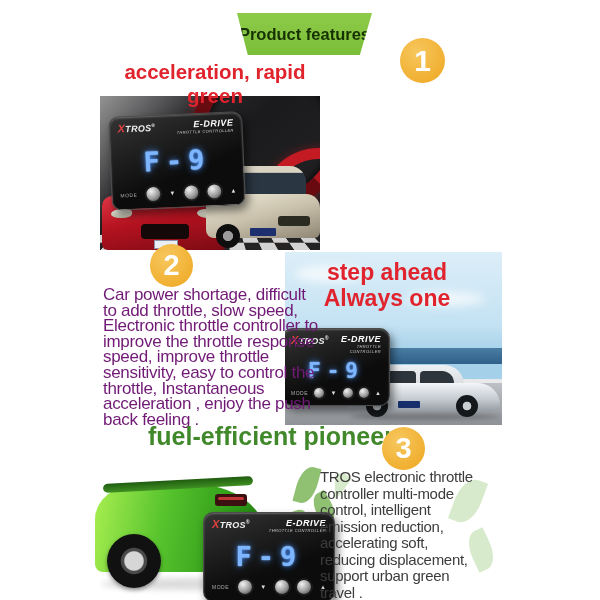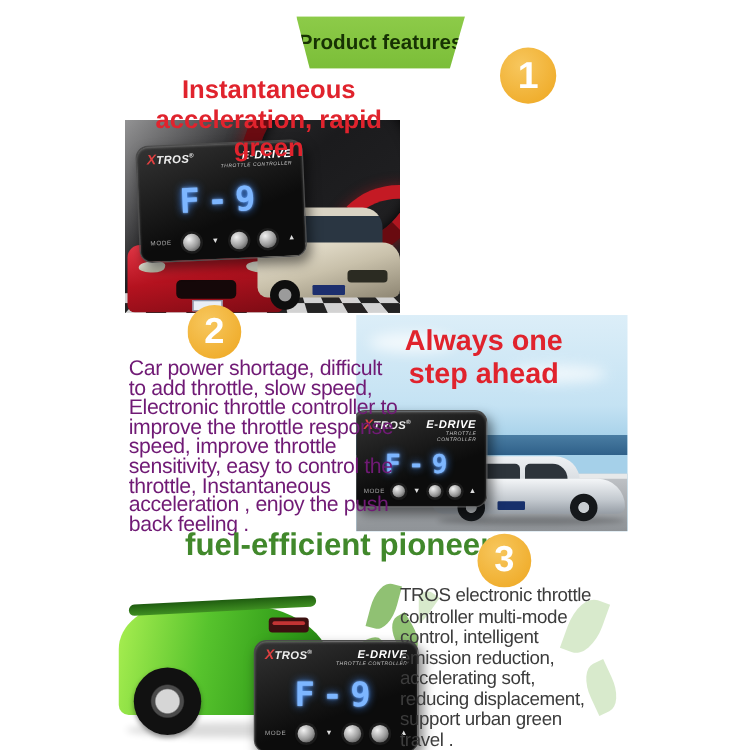--- a/index.html
+++ b/index.html
@@ -148,21 +148,20 @@
     <span>1</span>
   </div>
   <div class="circle c2">
     <span>2</span>
   </div>
   <div class="circle c3">
     <span>3</span>
   </div>
 
   <div class="h-red h1">
-    <div>Instantaneous</div>
     <div>acceleration, rapid green</div>
   </div>
 
   <div class="photo1">
     <div class="p1light"></div>
     <div class="gauge g1"></div>
     <div class="gauge g2"></div>
     <div class="floor"></div>
 
     <div class="car-red">
@@ -200,22 +199,22 @@
         <span class="tri">▼</span>
         <span class="btn"></span>
         <span class="btn"></span>
         <span class="tri">▲</span>
       </div>
     </div>
   </div>
 
 
   <div class="h-red h2">
+    <div>step ahead</div>
     <div>Always one</div>
-    <div>step ahead</div>
   </div>
 
   <div class="para para2">Car power shortage, difficult
 to add throttle, slow speed,
 Electronic throttle controller to
 improve the throttle response
 speed, improve throttle
 sensitivity, easy to control the
 throttle, Instantaneous
 acceleration , enjoy the push

